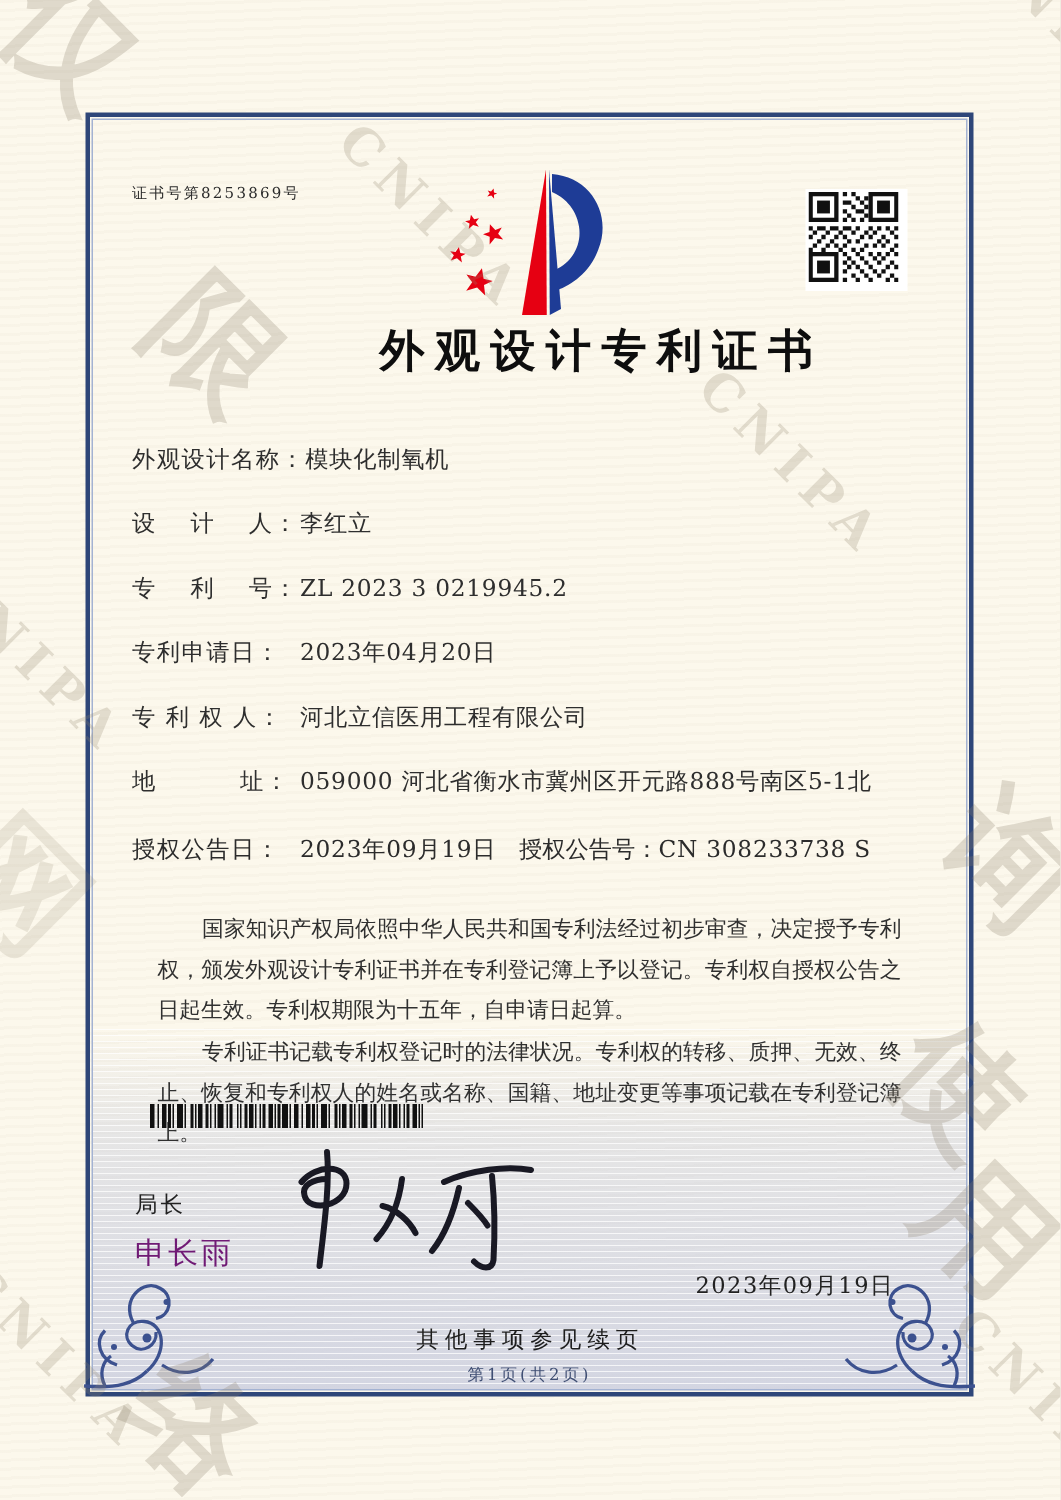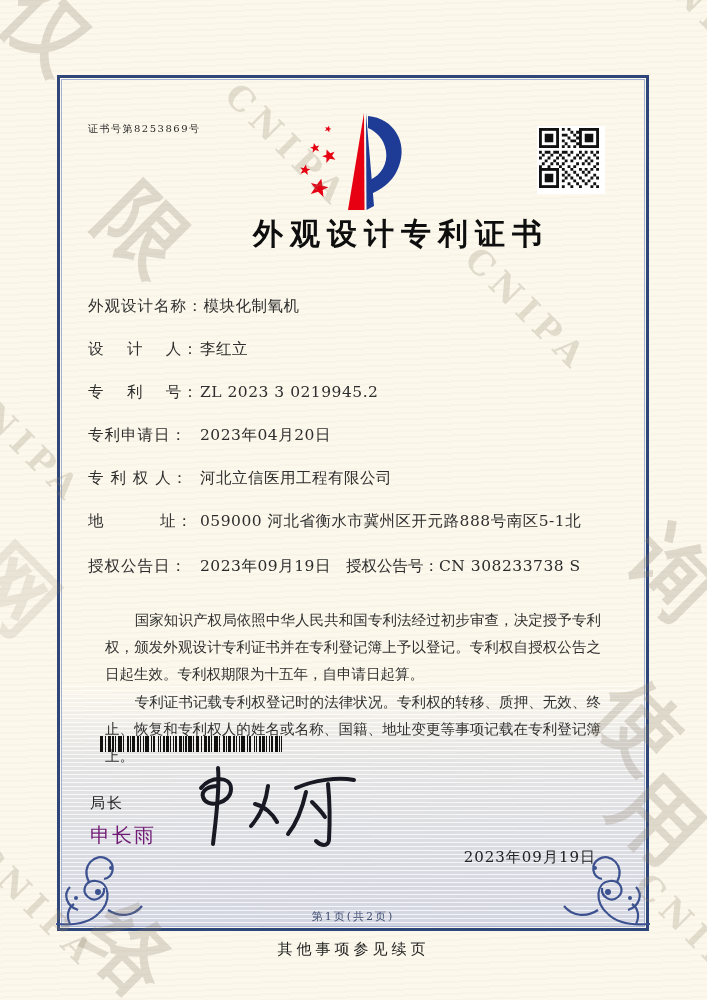--- a/index.html
+++ b/index.html
@@ -52,21 +52,21 @@
         font-size:15px;color:#222;letter-spacing:2px;z-index:4;}
   .sig-name{position:absolute;left:30px;top:744px;font-family:"Liberation Sans","DejaVu Sans",sans-serif;
         font-size:20px;color:#701a75;letter-spacing:2px;z-index:4;}
   .signature{position:absolute;left:128px;top:682px;width:190px;height:90px;z-index:4;}
   .issue-date{position:absolute;right:50px;top:770px;font-size:15px;letter-spacing:1px;color:#222;z-index:4;}
   .pageno{position:absolute;left:0;top:831px;width:100%;text-align:center;font-size:11px;
         color:#3f4e73;letter-spacing:2px;z-index:4;}
   .orn{position:absolute;bottom:-4px;width:104px;height:86px;z-index:5;}
   .orn.left{left:-4px;}
   .orn.right{right:-4px;transform:scaleX(-1);}
-  .footnote{position:absolute;left:0;top:940px;width:100%;text-align:center;font-size:15px;
+  .footnote{position:absolute;left:0;top:884px;width:100%;text-align:center;font-size:15px;
         letter-spacing:4px;color:#1d1d1d;z-index:3;}
 </style>
 </head>
 <body>
 
 <div class="page">
   <div class="texture"></div>
 
   <span class="wm cjk wm1">仅</span>
   <span class="wm cjk wm2">限</span>

